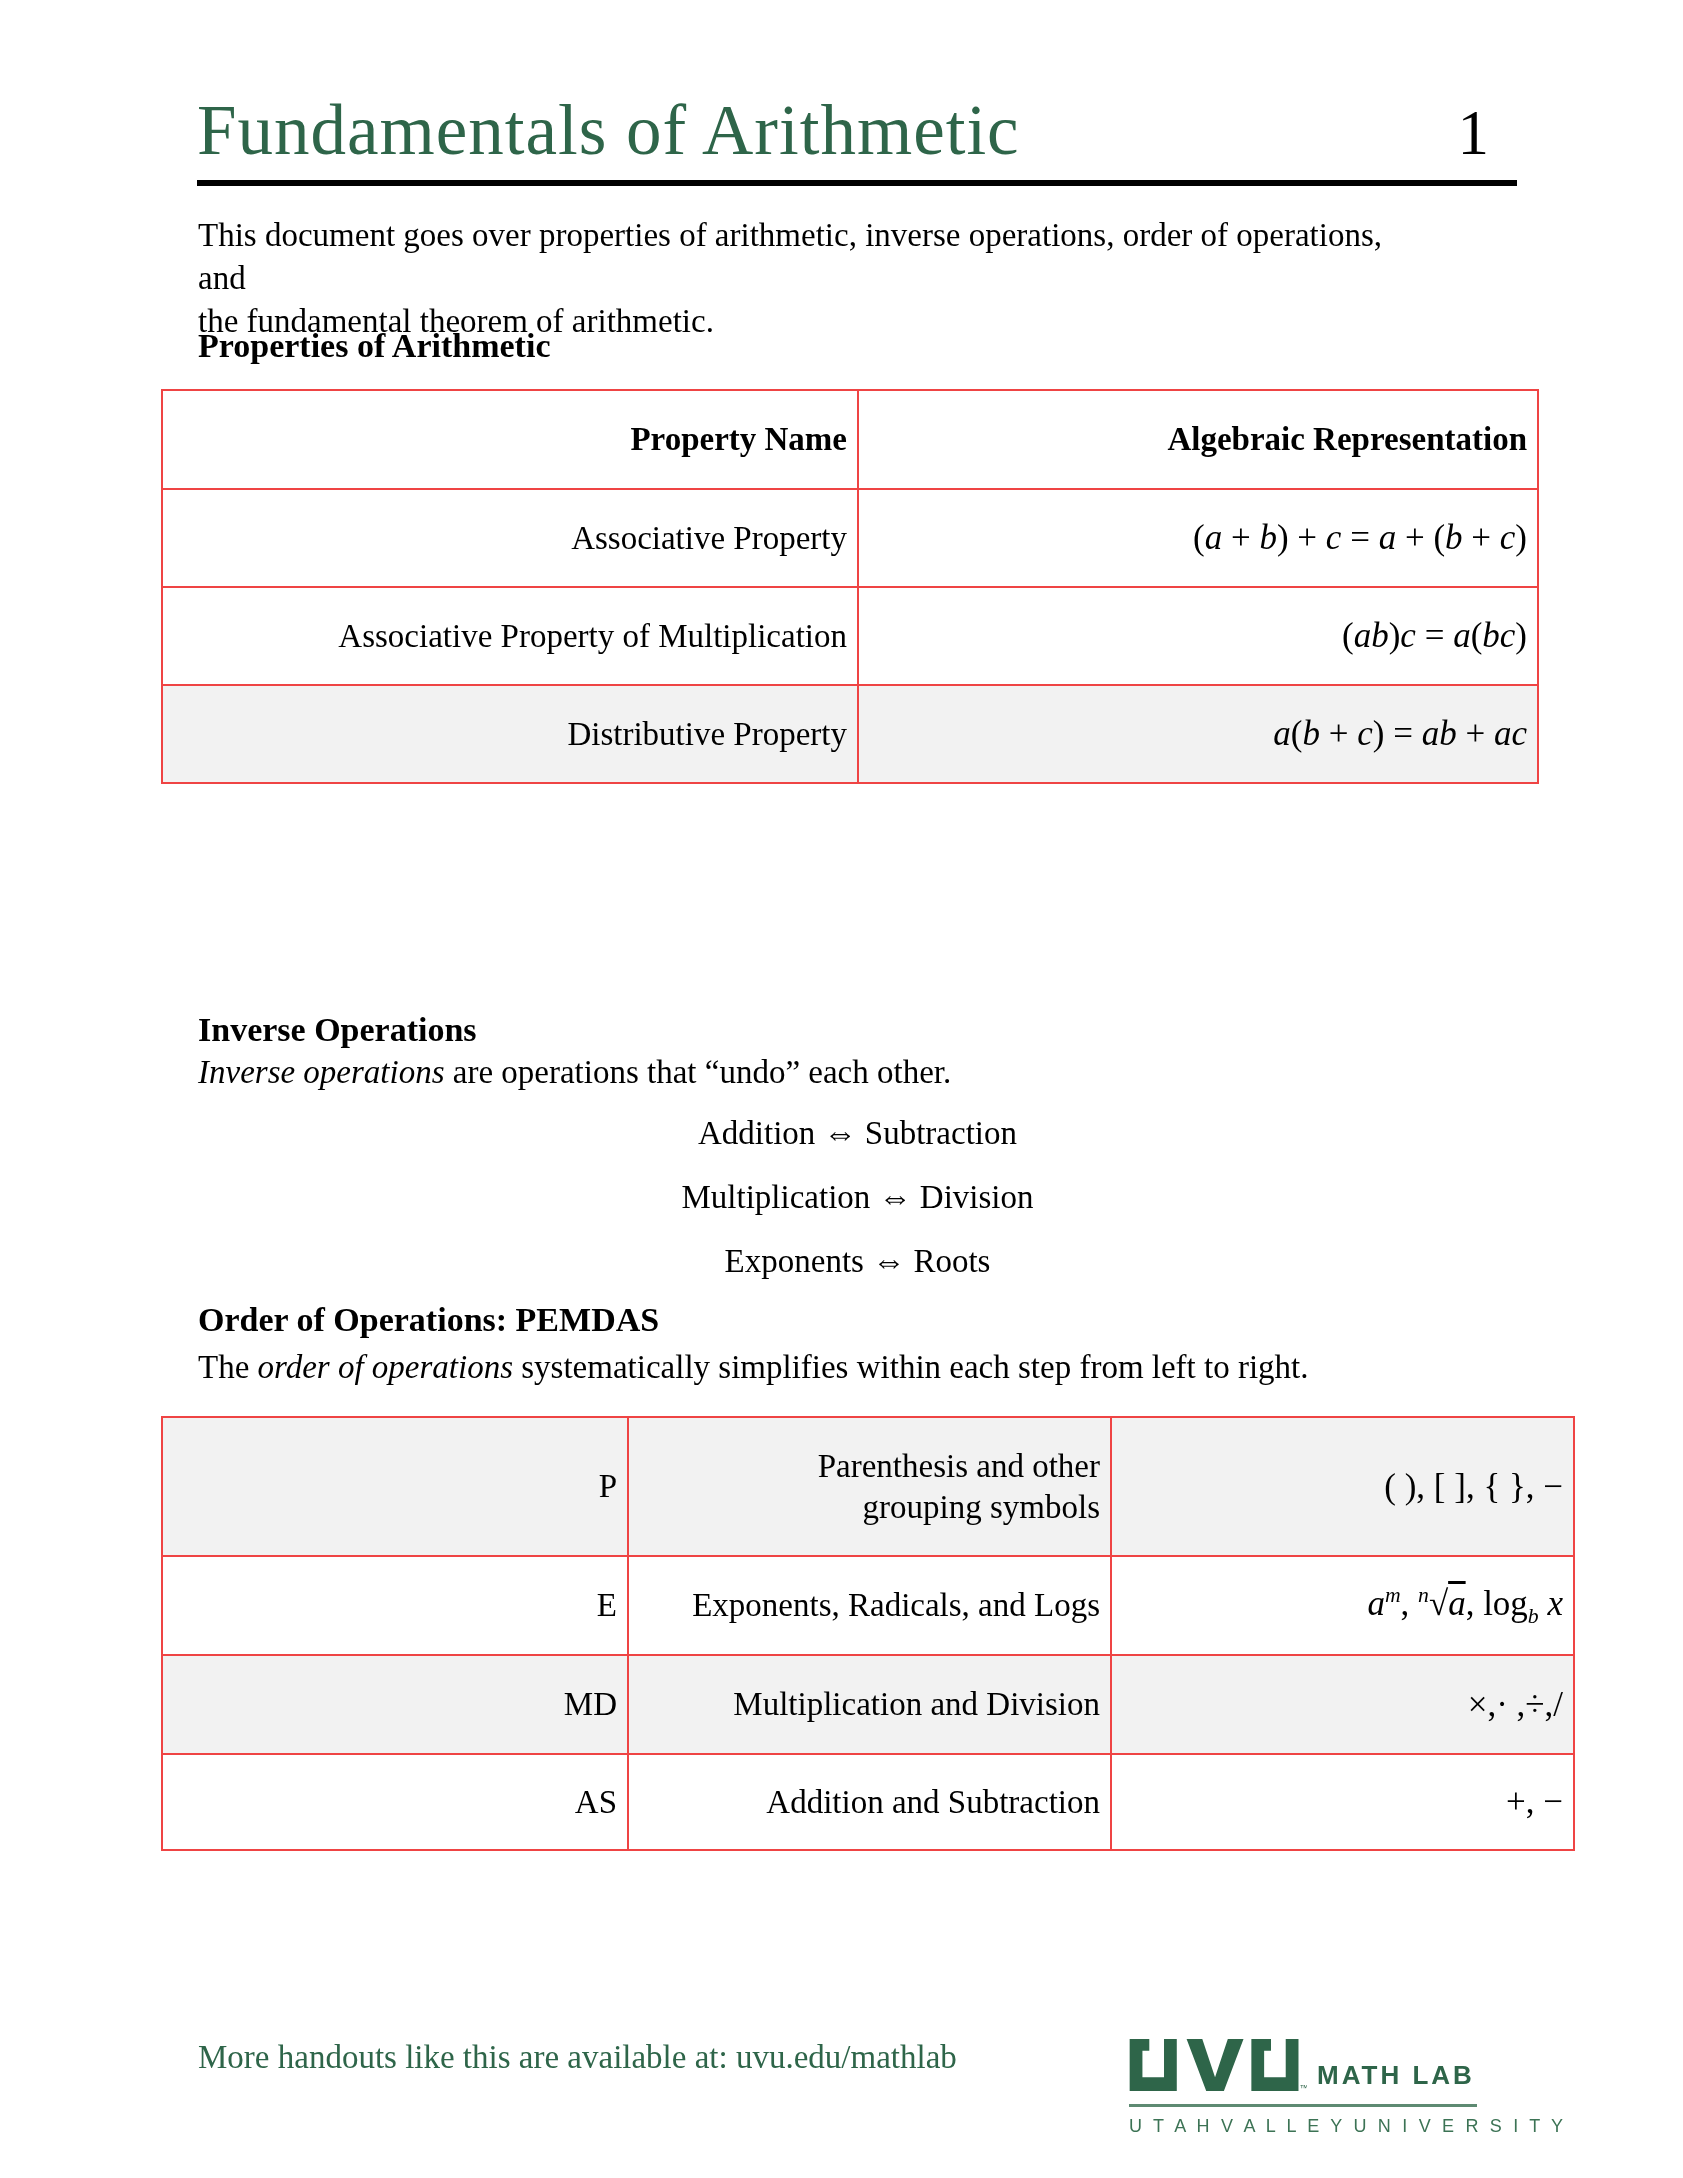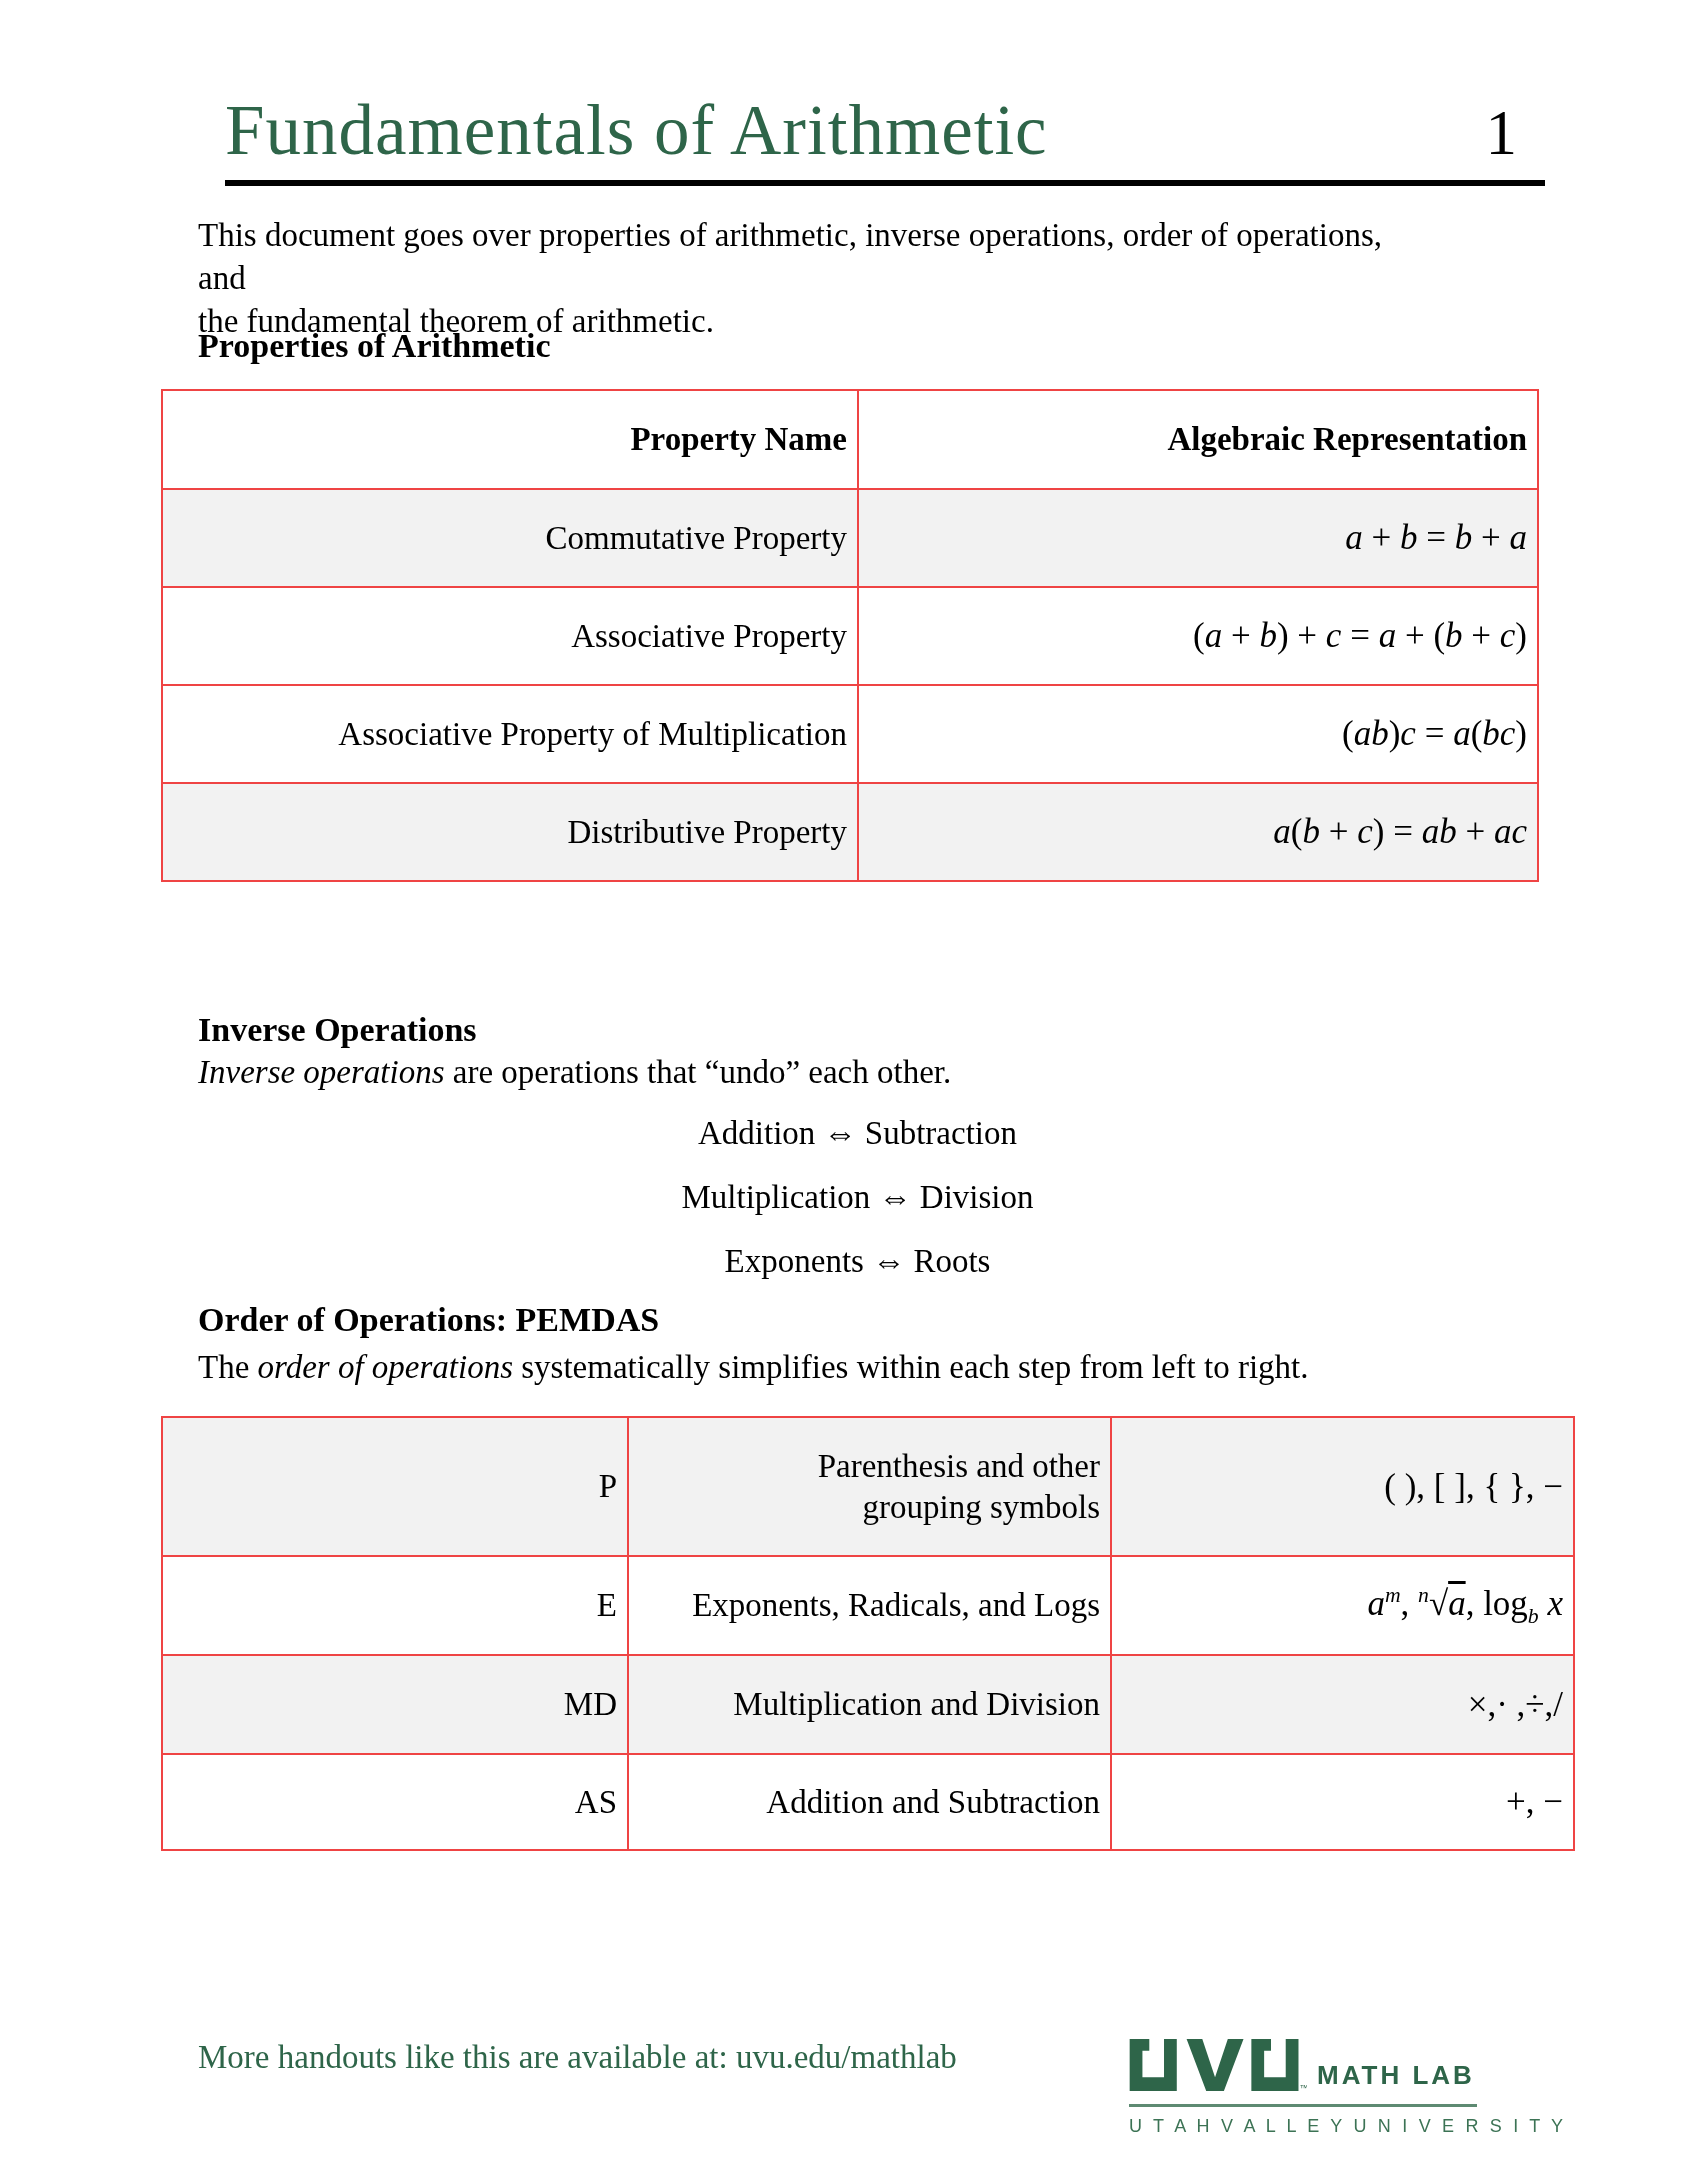--- a/index.html
+++ b/index.html
@@ -15,21 +15,20 @@
   
   .header{
     position:absolute;
     left:197px; top:95px;
     width:1320px;
     display:flex;
     justify-content:space-between;
     align-items:baseline;
     border-bottom:6px solid #000000;
     padding-bottom:14px;
-    margin-left:28px;
   }
   .doc-title{
     margin:0;
     font-size:71px;
     font-weight:400;
     line-height:1;
     color:#2e6549;
     letter-spacing:1px;
   }
   .page-number{
@@ -166,24 +165,20 @@
 
   <table class="grid t-properties">
     <colgroup>
         <col style="width:696px">
         <col style="width:680px">
       </colgroup>
     <tbody>
         <tr style="height:99px">
       <th>Property Name</th>
       <th>Algebraic Representation</th>
-    </tr>
-    <tr class="alt" style="height:98px">
-      <td class="prop-name">Commutative Property</td>
-      <td class="formula"><i>a</i> + <i>b</i> = <i>b</i> + <i>a</i></td>
     </tr>
     <tr style="height:98px">
       <td class="prop-name">Associative Property</td>
       <td class="formula">(<i>a</i> + <i>b</i>) + <i>c</i> = <i>a</i> + (<i>b</i> + <i>c</i>)</td>
     </tr>
     <tr style="height:98px">
       <td class="prop-name">Associative Property of Multiplication</td>
       <td class="formula">(<i>ab</i>)<i>c</i> = <i>a</i>(<i>bc</i>)</td>
     </tr>
     <tr class="alt" style="height:98px">

